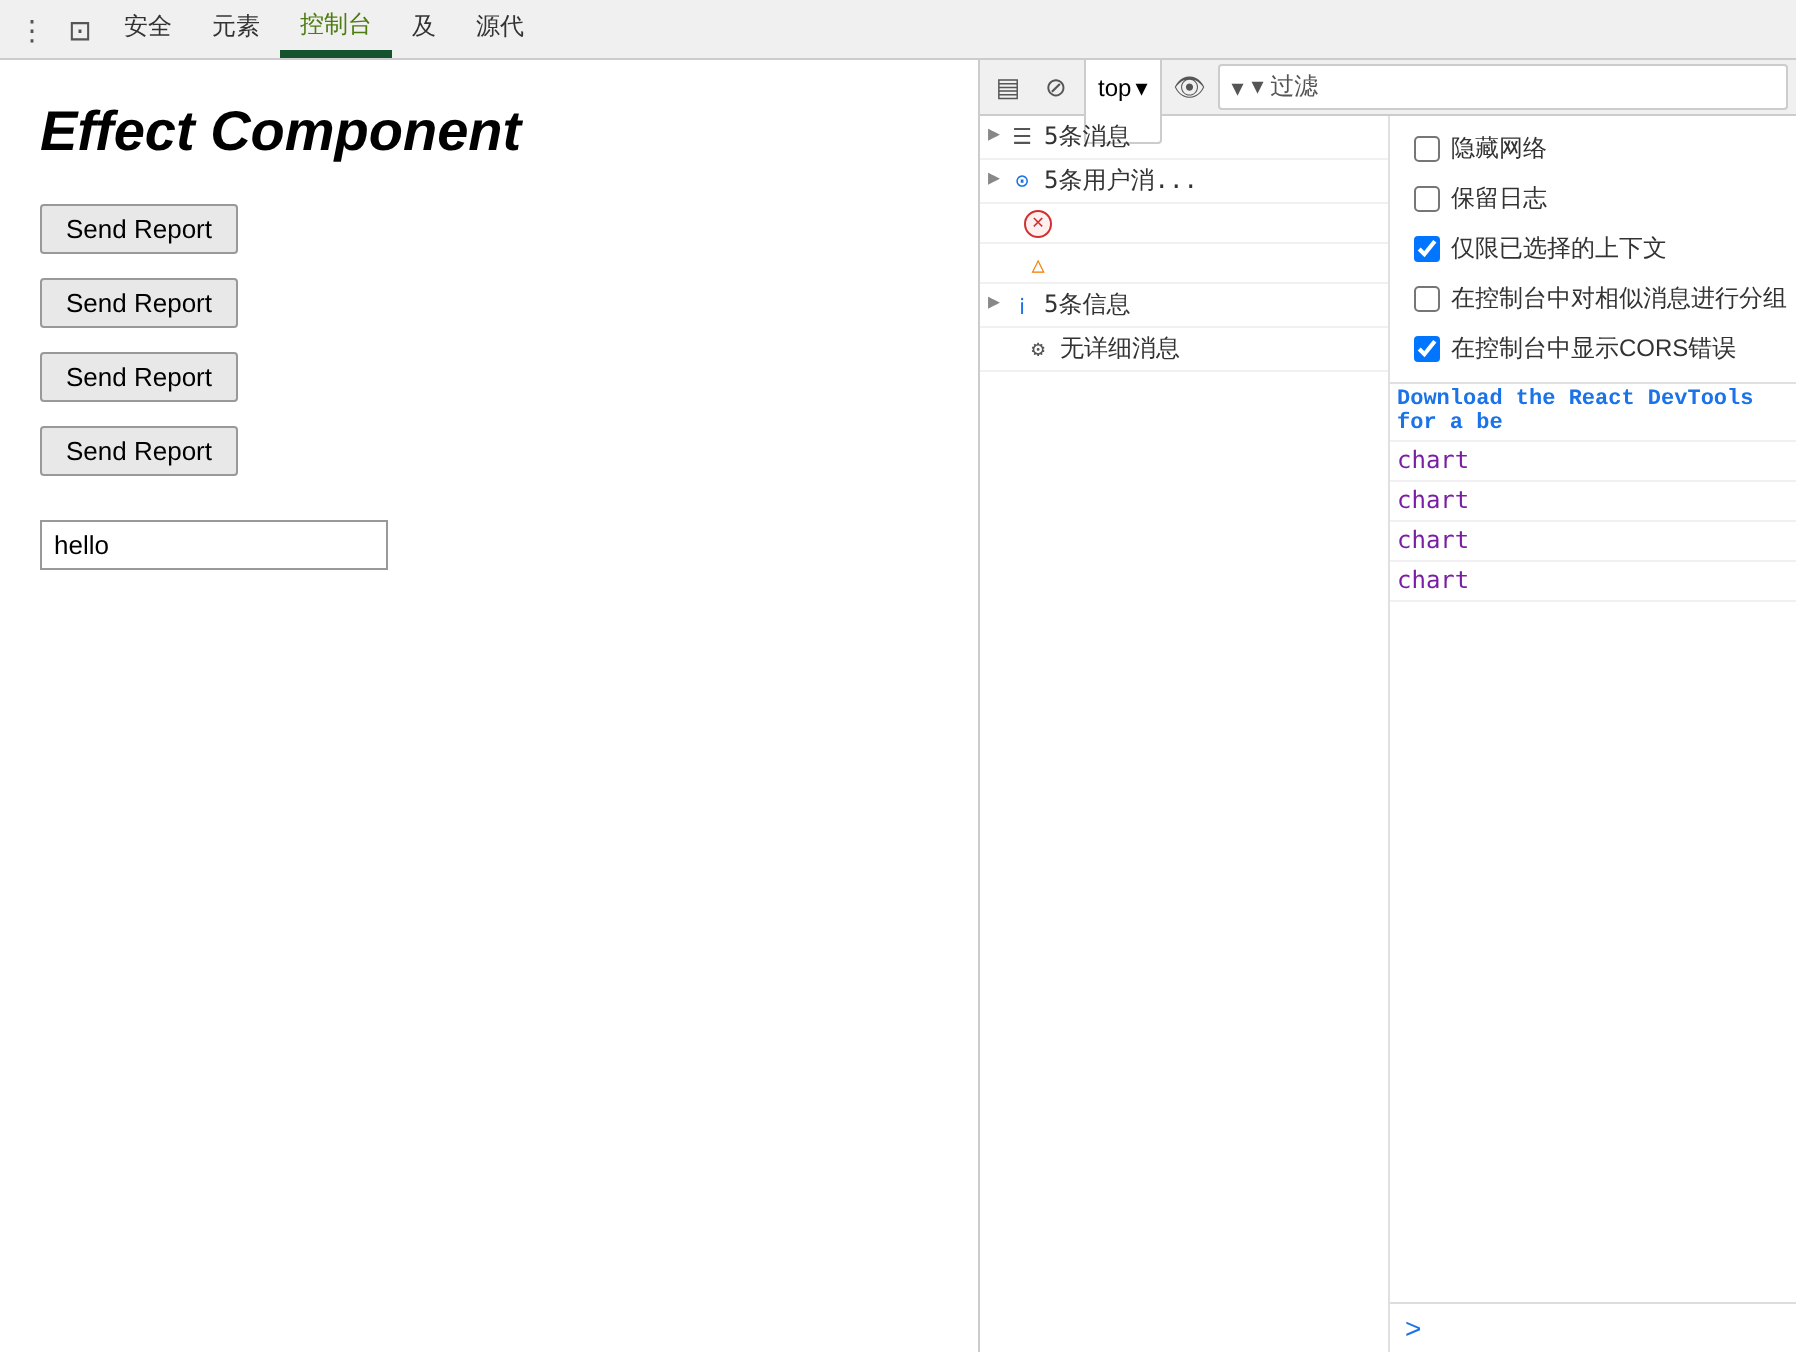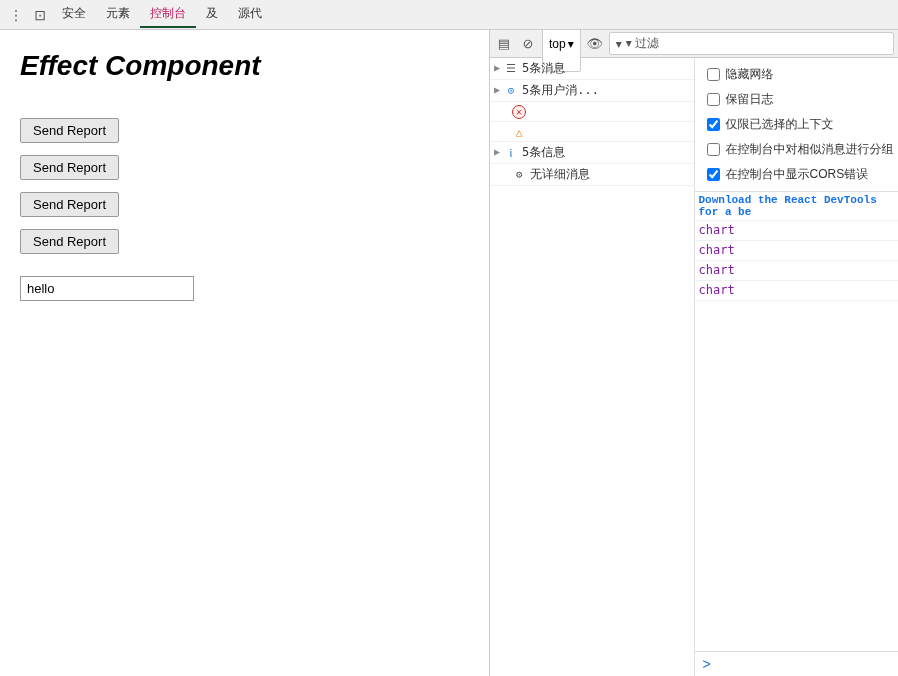--- a/index.html
+++ b/index.html
@@ -17,22 +17,22 @@
     }
     .devtools-tab {
       padding: 4px 10px;
       cursor: pointer;
       color: #333;
       border-bottom: 2px solid transparent;
       font-size: 12px;
       white-space: nowrap;
     }
     .devtools-tab.active {
-      color: #be185d;
-      border-bottom: 2px solid #14532d;
+      color: #4d7c0f;
+      border-bottom: 4px solid #14532d;
     }
     .devtools-icon-btn {
       width: 24px;
       height: 24px;
       display: flex;
       align-items: center;
       justify-content: center;
       cursor: pointer;
       font-size: 14px;
       color: #555;
@@ -49,21 +49,21 @@
     .page-panel {
       width: 490px;
       background: #fff;
       padding: 20px;
       border-right: 1px solid #ccc;
       flex-shrink: 0;
     }
     .page-title {
       font-size: 28px;
       font-weight: bold;
-      margin-bottom: 36px;
+      margin-bottom: 20px;
       font-style: italic;
     }
     .btn-send-report {
       display: block;
       margin-bottom: 12px;
       padding: 4px 12px;
       background: #e8e8e8;
       border: 1px solid #999;
       cursor: pointer;
       font-size: 13px;

